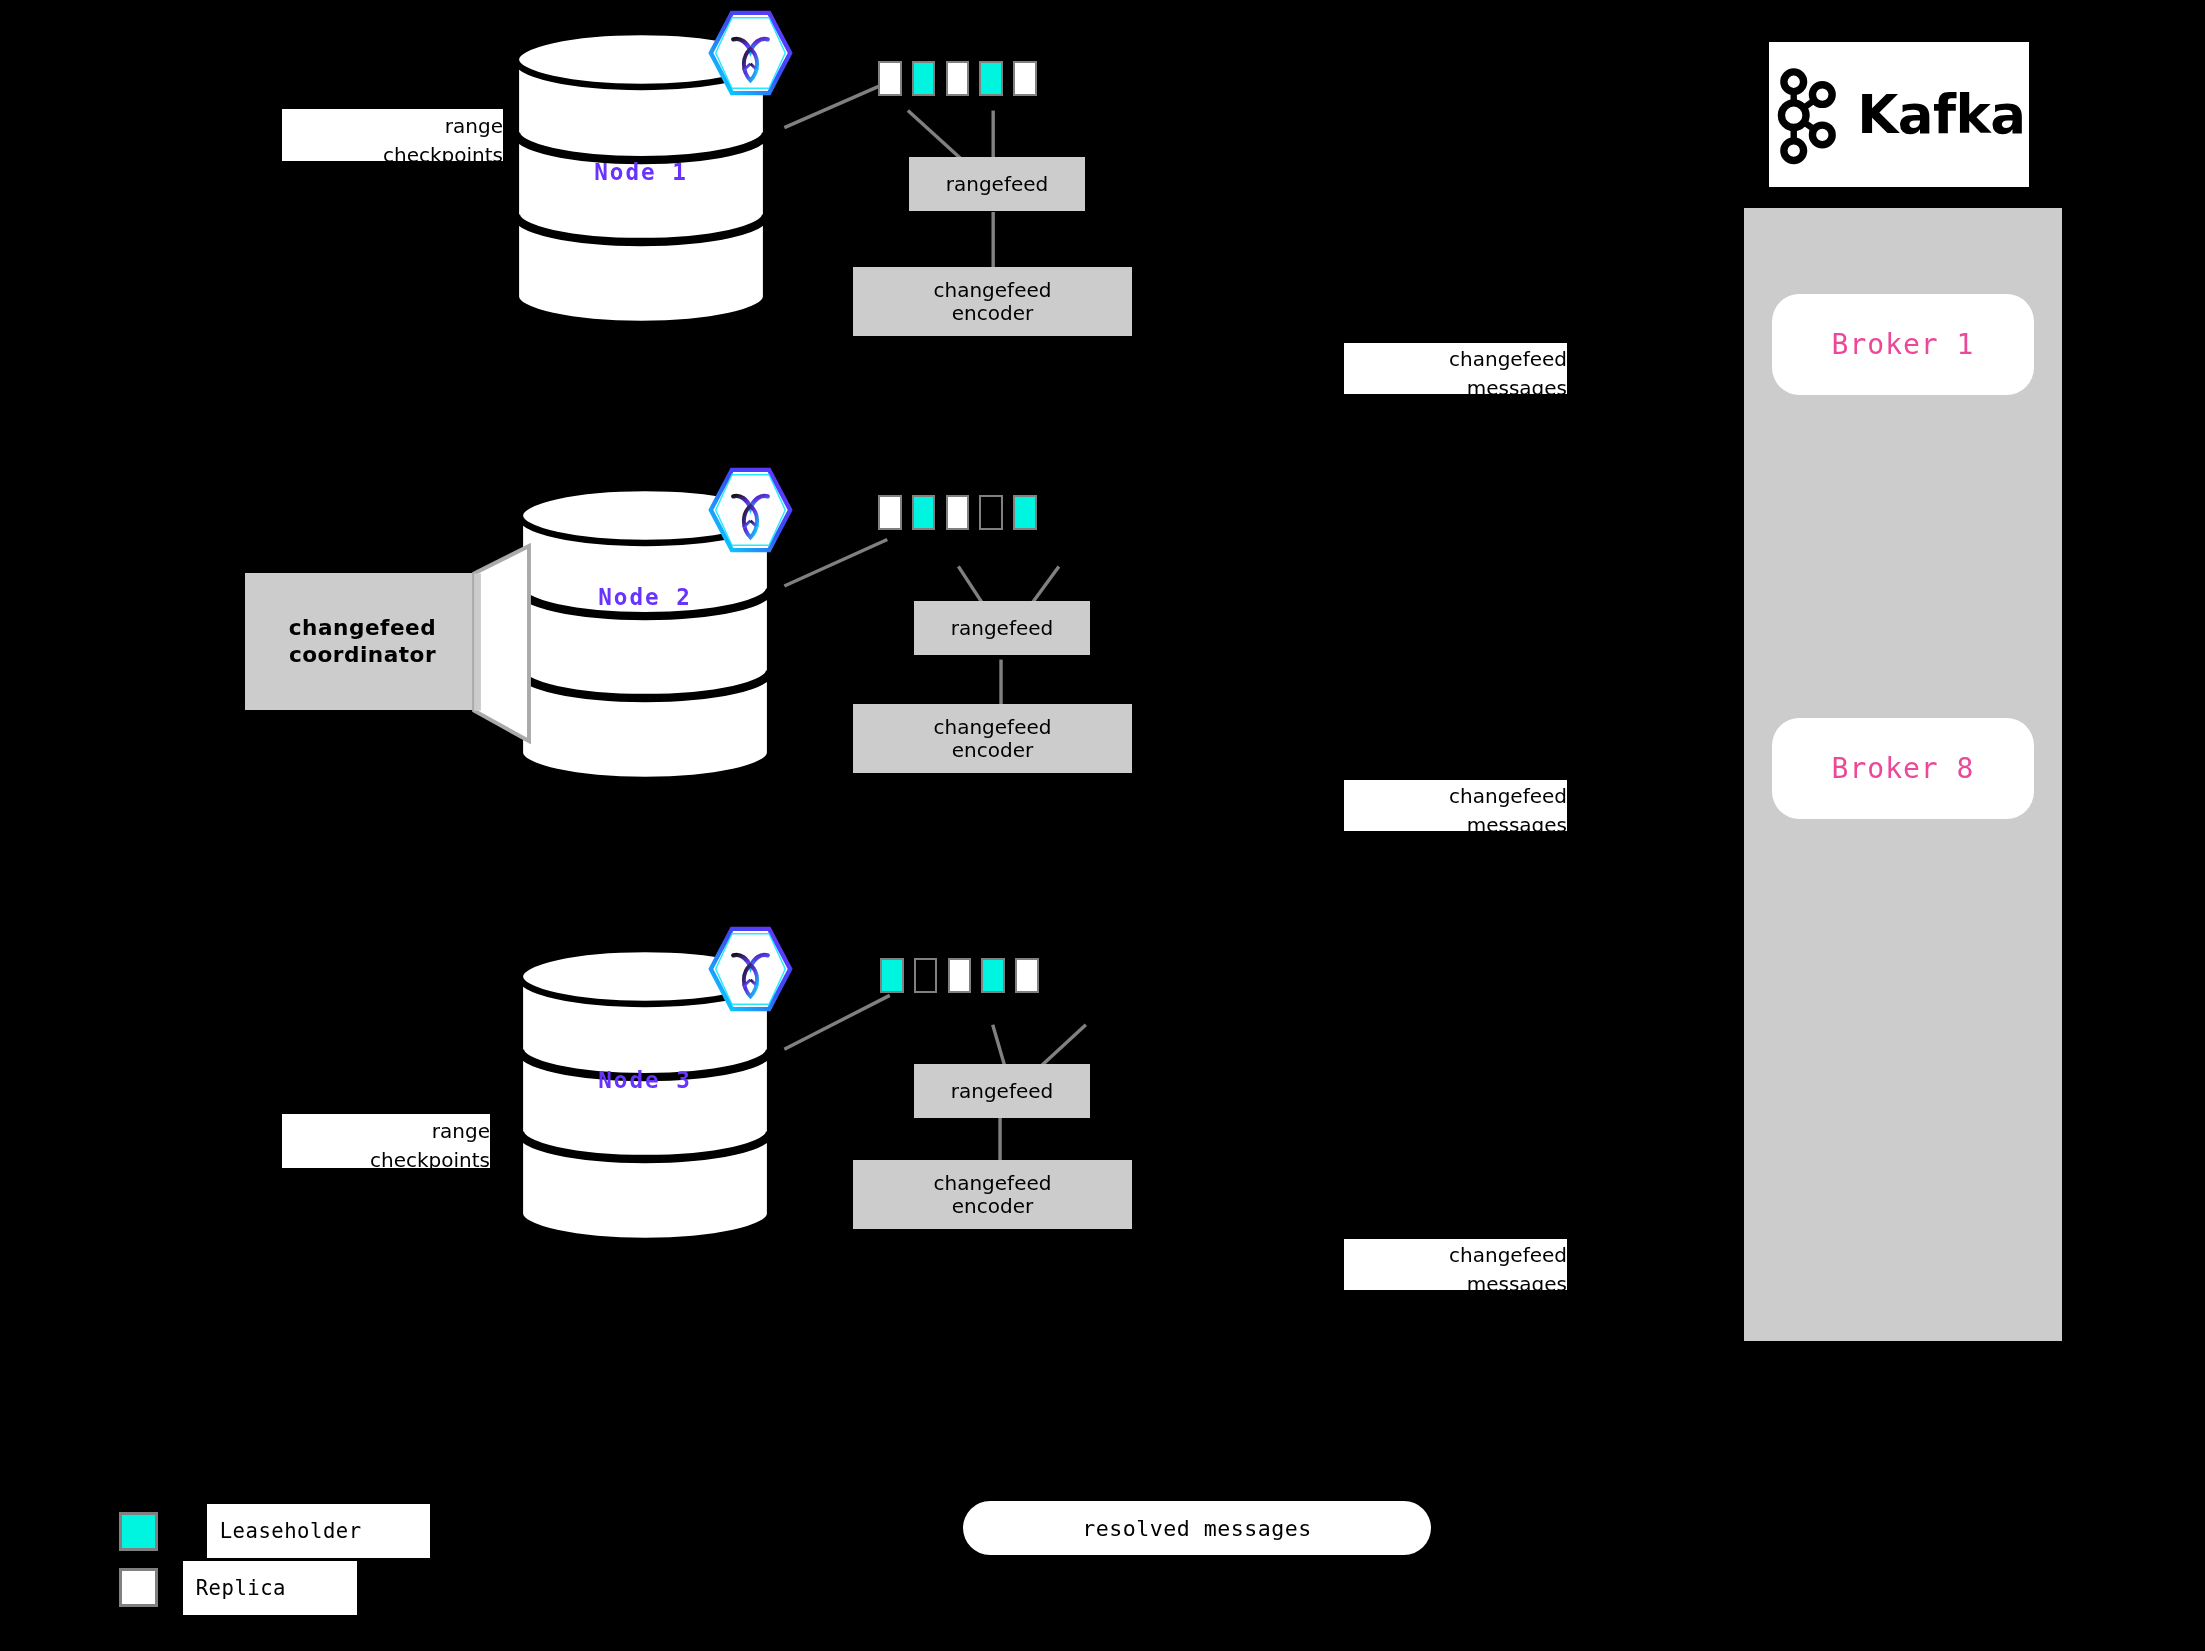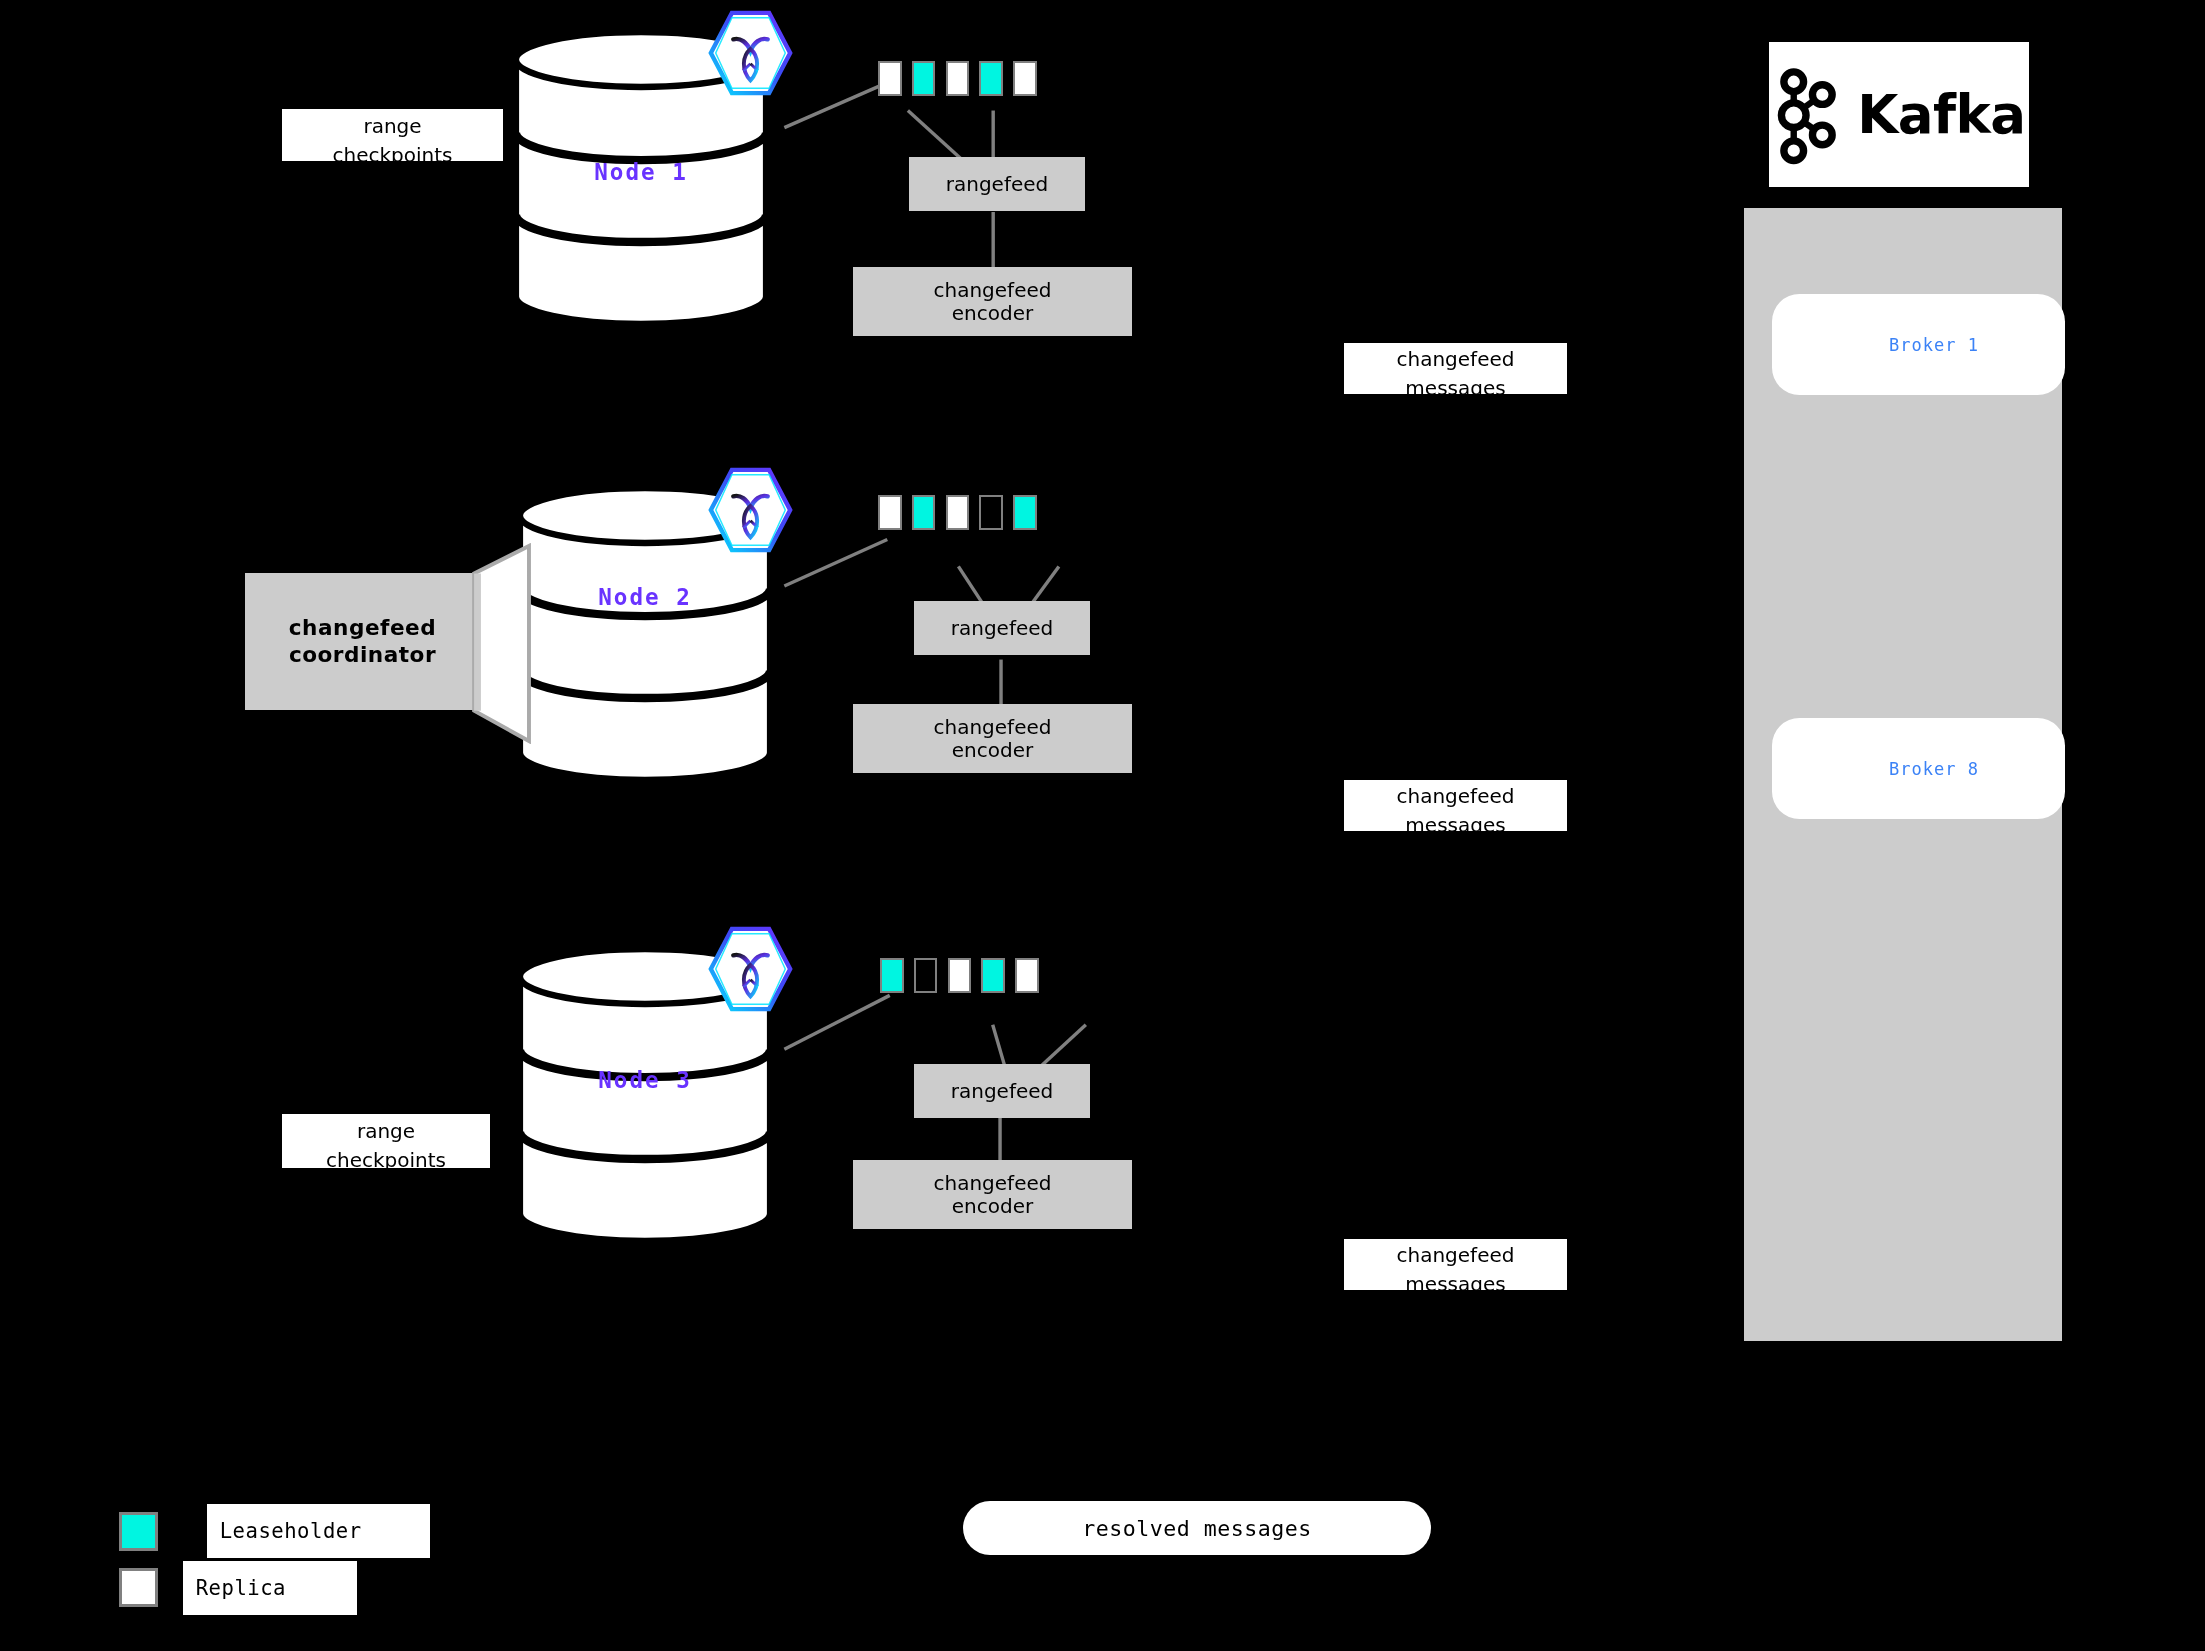--- a/index.html
+++ b/index.html
@@ -42,21 +42,21 @@
     font-size:20px;
   }
   .gbox.two-line{flex-direction:column;}
 
   
   .wbox{
     position:absolute;background:#ffffff;color:#000;
     font-family:"DejaVu Sans","Liberation Sans",sans-serif;
     font-size:20px;line-height:1.45;text-align:center;
   }
-  .wbox span{display:block;}
+  .wbox span{display:block;text-align:right;}
 
   
   .coord-wrap{position:absolute;}
   .coord-body{
     position:absolute;left:0;top:0;background:#cccccc;
     display:flex;flex-direction:column;align-items:center;justify-content:center;
     color:#000;font-weight:bold;font-size:21.6px;line-height:1.25;
     font-family:"DejaVu Sans","Liberation Sans",sans-serif;
     letter-spacing:0.5px;
   }
@@ -68,21 +68,21 @@
   }
   .kafka-word{
     font-family:"DejaVu Sans","Liberation Sans",sans-serif;
     font-weight:bold;font-size:53px;color:#000;letter-spacing:-0.5px;
   }
   .kafka-panel{position:absolute;background:#cccccc;}
   .broker{
     position:absolute;background:#ffffff;border-radius:27.5px;
     display:flex;align-items:center;justify-content:center;
     font-family:"DejaVu Sans Mono","Liberation Mono",monospace;
-    font-size:17px;color:#3b82f6;letter-spacing:1px;padding-left:31px;
+    font-size:28px;color:#ec4899;letter-spacing:1px;
   }
 
   
   .pill{
     position:absolute;background:#ffffff;border-radius:29px;
     display:flex;align-items:center;justify-content:center;
     font-family:"DejaVu Sans Mono","Liberation Mono",monospace;
     font-size:21.6px;color:#000;letter-spacing:0.5px;
   }
 

